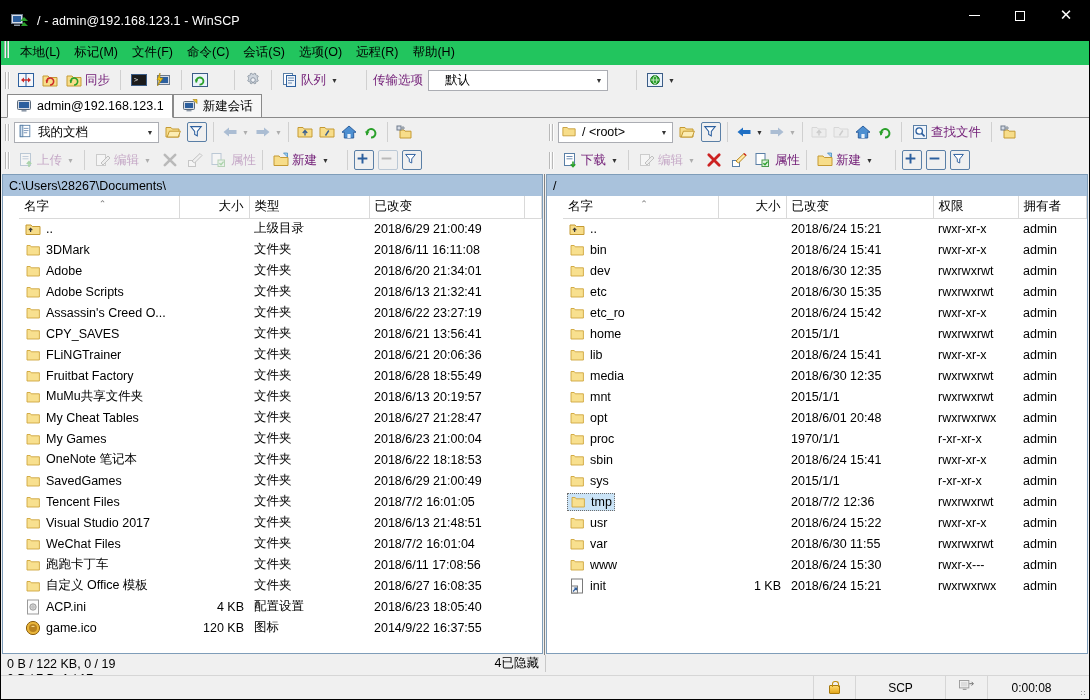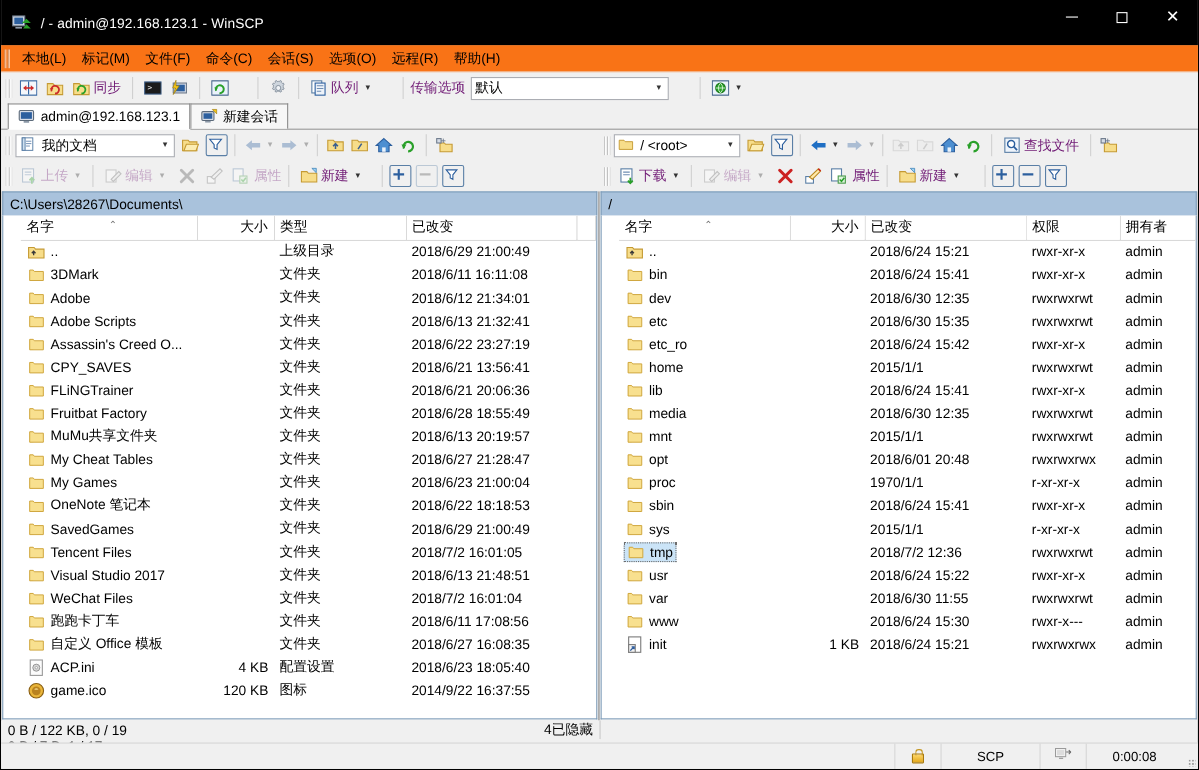--- a/index.html
+++ b/index.html
@@ -36,22 +36,22 @@
     display: flex; align-items: center; justify-content: center;
     color: #fff; font-size: 12px;
   }
   .glyph-min { width: 11px; height: 1px; background: #fff; display:block; }
   .glyph-max { width: 10px; height: 10px; border: 1px solid #fff; display:block; }
   .glyph-close { font-size: 15px; line-height: 1; font-family:"DejaVu Sans",sans-serif; }
 
   
   .menubar {
     height: 25px; min-height: 25px;
-    background: #f97316;
-    display: flex; align-items: center;
+    background: #22c55e;
+    display: flex; 
     border-bottom: 1px solid #f0f0f0;
     padding-left: 3px;
   }
   .gripper {
     width: 6px; height: 17px; margin-right: 3px;
     background-image: linear-gradient(90deg,#fff 1px,transparent 1px), linear-gradient(90deg,#b4b4b4 1px,transparent 1px);
     background-size: 3px 100%, 3px 100%;
     background-position: 1px 0, 0px 0;
     opacity:.9;
   }
@@ -69,21 +69,21 @@
   }
   .tb-sep { width: 1px; height: 20px; background: #d0d0d0; margin: 0 6px; }
   .tb-btn {
     height: 24px; display: flex; align-items: center; gap: 3px;
     padding: 0 3px; border: 1px solid transparent; border-radius: 2px;
   }
   .tb-label { font-size: 12.5px; color: #701a75; }
   .tb-arrow { font-size: 7px; color:#333; margin-left:2px; }
   .combo {
     height: 21px; background: #fff; border: 1px solid #abadb3;
-    display: flex; align-items: center; padding-left: 3px;
+    display: flex; align-items: center; padding-left: 16px;
     position: relative;
   }
   .combo .val { font-size: 12.5px; }
   .combo .cbtn {
     position:absolute; right:0; top:0; bottom:0; width:16px;
     display:flex;align-items:center;justify-content:center;
     font-size: 7px; color:#333;
   }
 
   
@@ -840,21 +840,21 @@
                           <path d="M2 3.5 h3.2 V13 H2 Z" fill="#e8c567"></path>
                           <path d="M2 3.5 h3.2 l1 1.3 H14.4 V13 H2 Z" fill="#f8e08f" stroke="#cfa63e" stroke-width=".9"></path>
                         </svg>
                       </span>
                       <span>Adobe</span>
                     </span>
                   </span>
                 </td>
                 <td class="num"></td>
                 <td>文件夹</td>
-                <td>2018/6/12  21:34:01</td>
+                <td>2018/6/20  21:34:01</td>
                 <td></td>
               </tr>
               <tr class="frow">
                 <td>
                   <span class="namecell">
                     <span class="namecell-inner">
                       <span class="ico">
                         <svg width="16" height="16" viewBox="0 0 16 16">
                           <path d="M2 3.5 h3.2 V13 H2 Z" fill="#e8c567"></path>
                           <path d="M2 3.5 h3.2 l1 1.3 H14.4 V13 H2 Z" fill="#f8e08f" stroke="#cfa63e" stroke-width=".9"></path>

